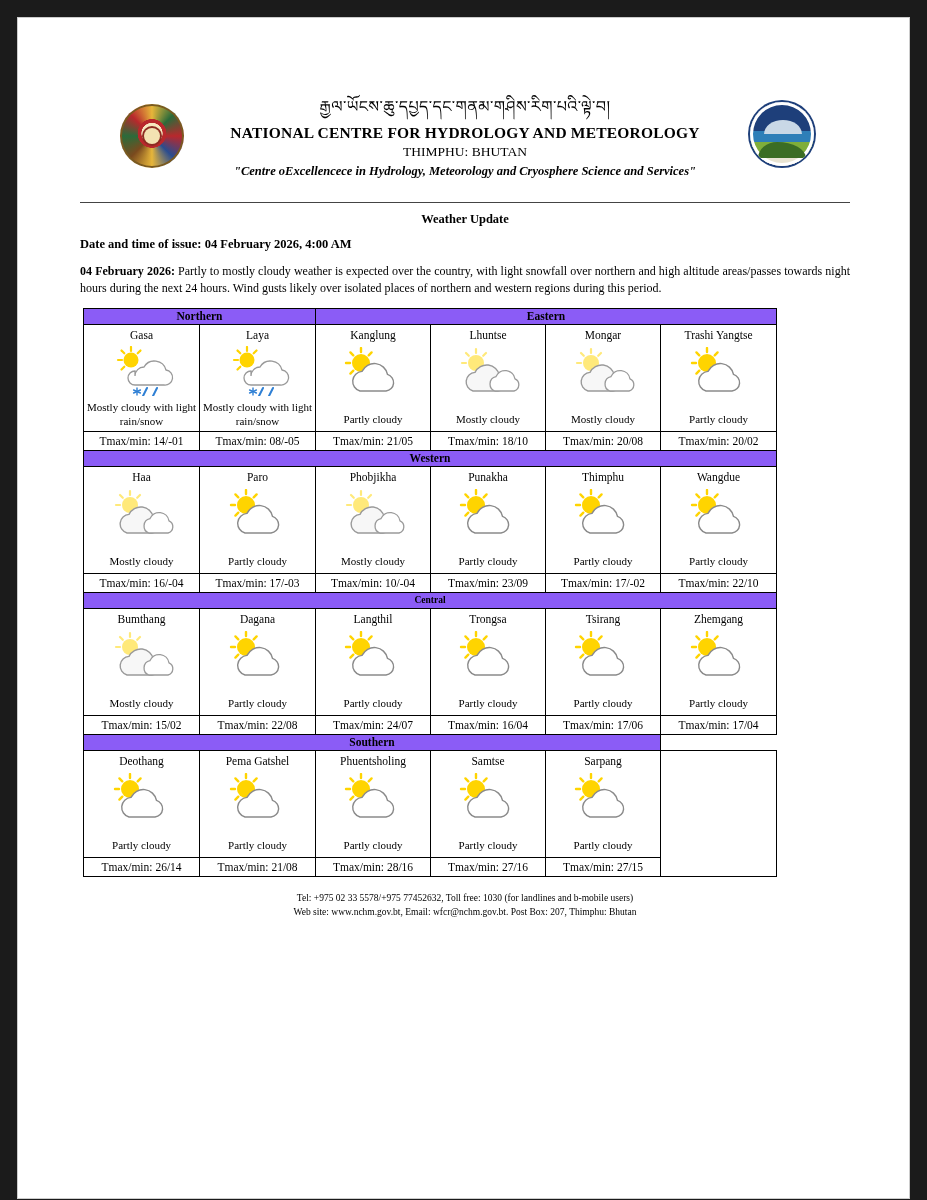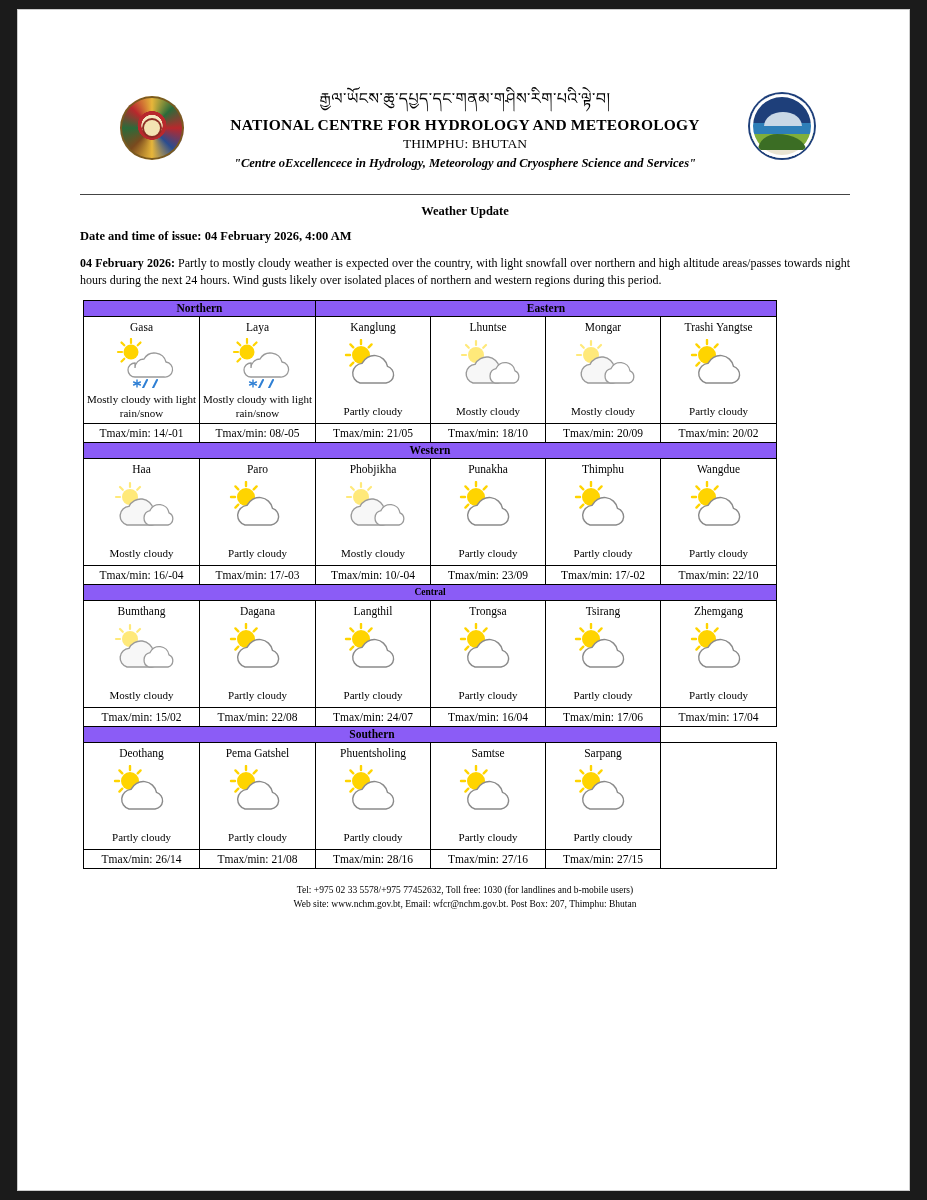--- a/index.html
+++ b/index.html
@@ -9,21 +9,21 @@
   }
   body {
     width: 927px;
     height: 1200px;
     font-family: "Liberation Serif", serif;
     overflow: hidden;
   }
   .page {
     position: absolute;
     left: 18px;
-    top: 10px;
+    top: 18px;
     width: 891px;
     height: 1180px;
     background: #ffffff;
     box-shadow: 0 0 0 1px #cccccc;
   }
   .sheet {
     position: absolute;
     left: 62px;
     top: 60px;
     width: 770px;
@@ -373,21 +373,21 @@
             </div>
             <div class="cond">Partly cloudy</div>
           </td>
         </tr>
 
         <tr>
           <td class="temp">Tmax/min: 14/-01</td>
           <td class="temp">Tmax/min: 08/-05</td>
           <td class="temp">Tmax/min: 21/05</td>
           <td class="temp">Tmax/min: 18/10</td>
-          <td class="temp">Tmax/min: 20/09</td>
+          <td class="temp">Tmax/min: 20/08</td>
           <td class="temp">Tmax/min: 20/02</td>
         </tr>
 
         <tr>
           <td class="region-head" colspan="6">Western</td>
         </tr>
         <tr>
           <td class="cell">
             <div class="place">Haa</div>
             <div class="icon-wrap">

